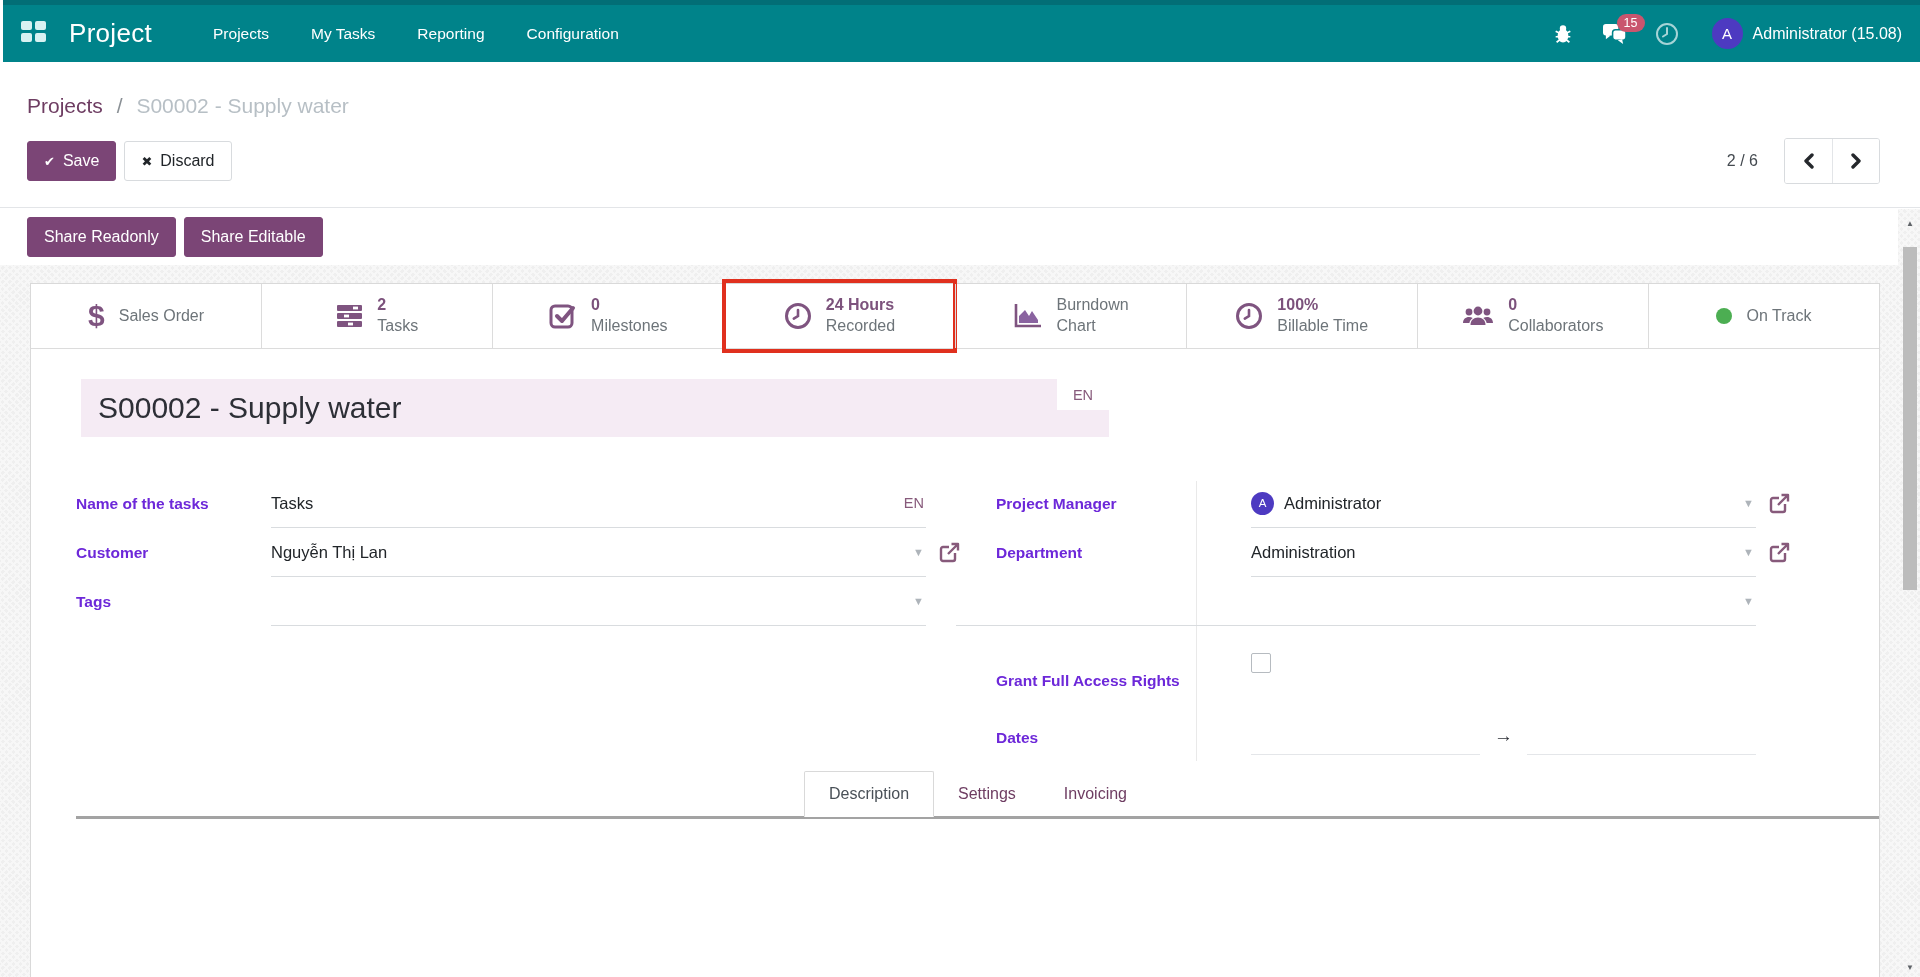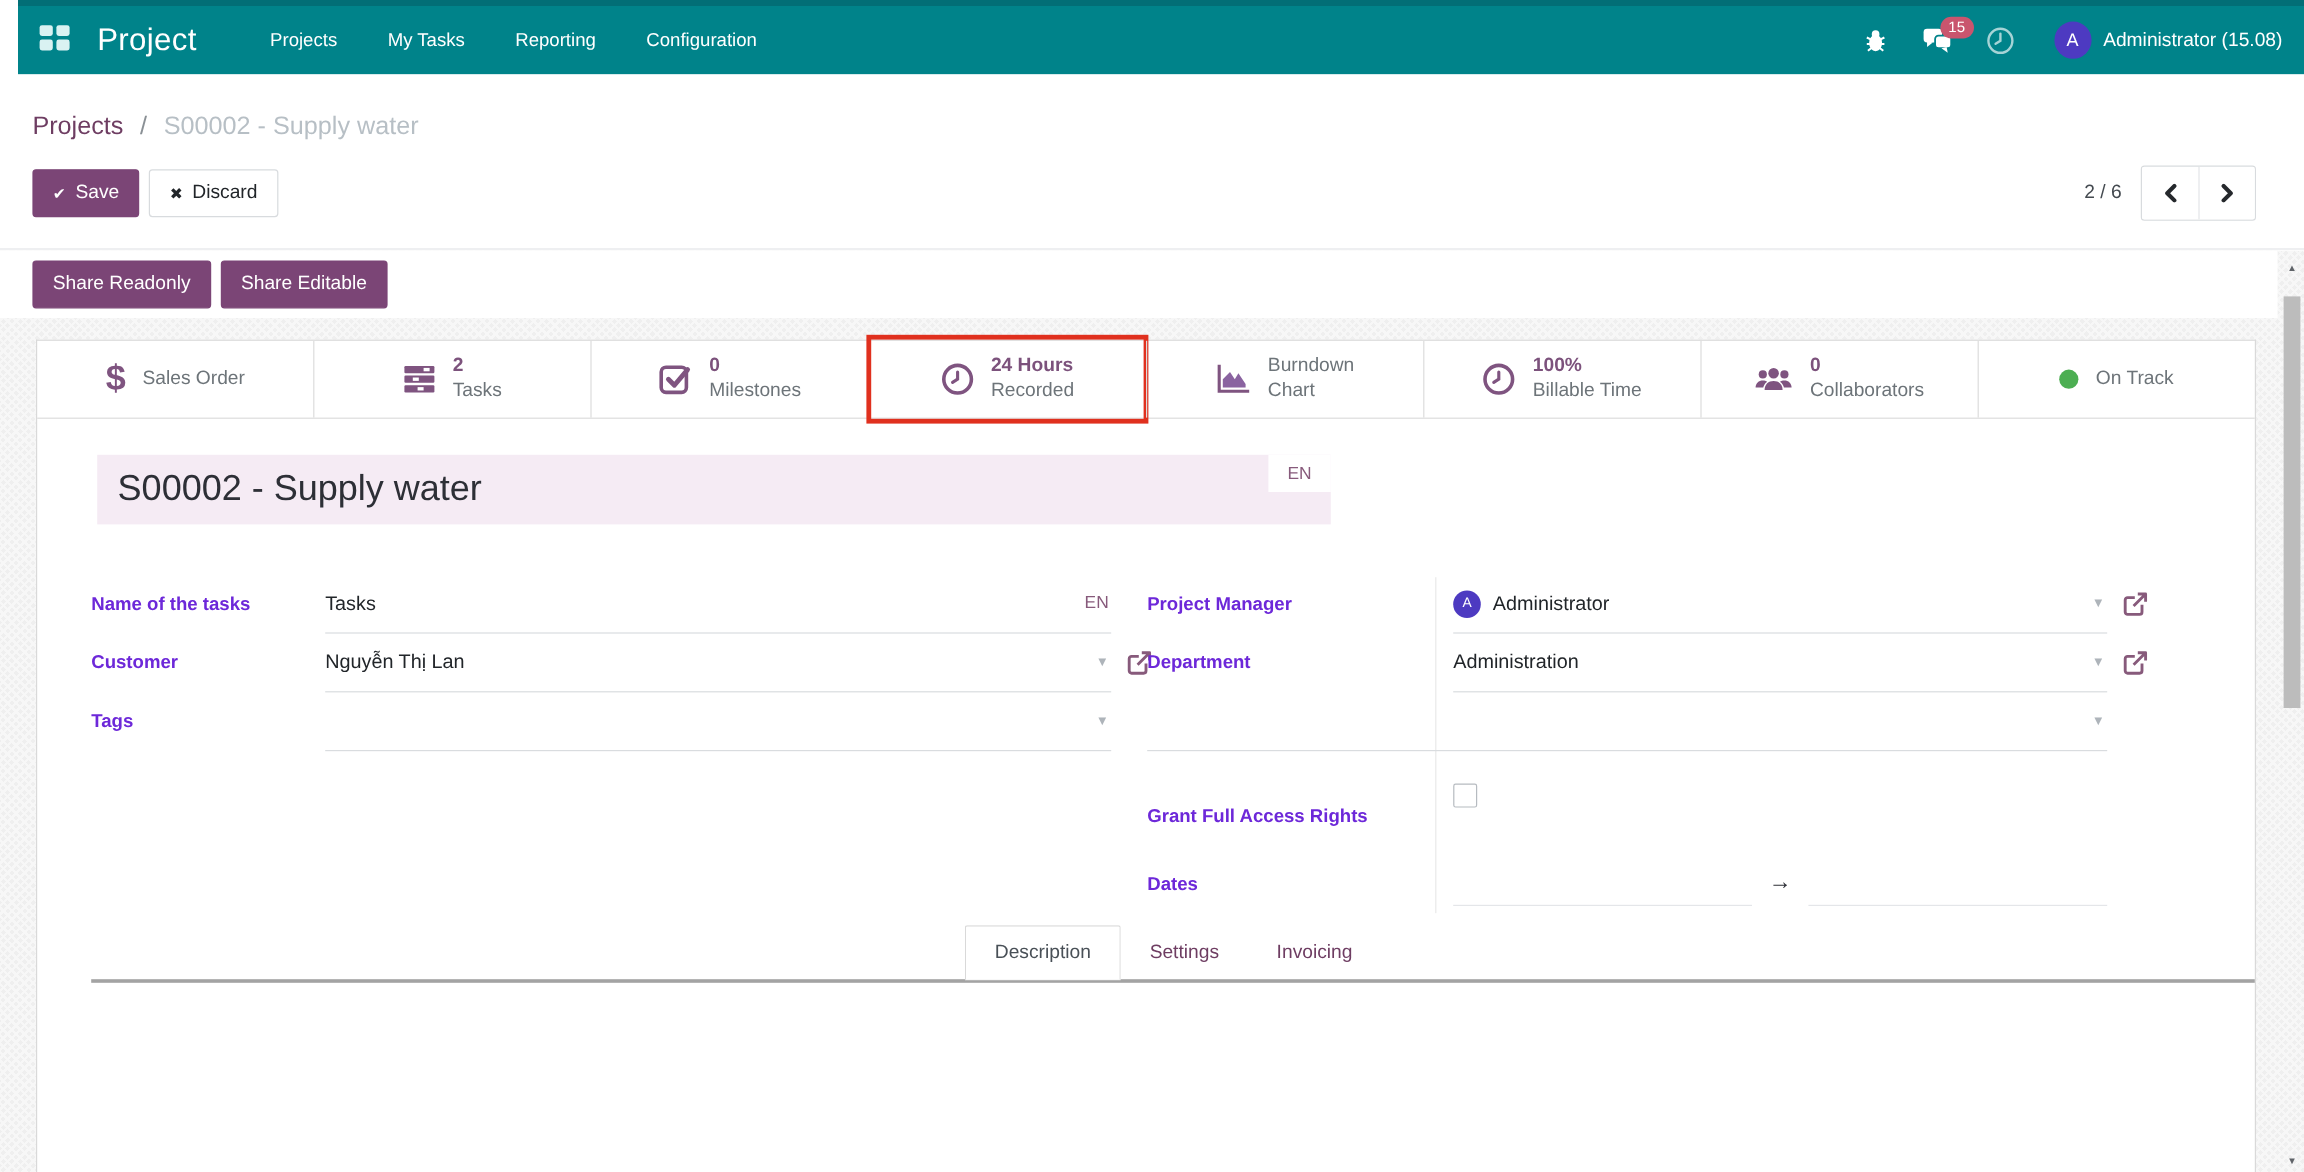--- a/index.html
+++ b/index.html
@@ -1,20 +1,20 @@
 <!DOCTYPE html>
 <html><head>
 <meta charset="utf-8">
 <style>
   * { margin:0; padding:0; box-sizing:border-box; }
   html,body { width:1920px; height:977px; overflow:hidden; background:#fff;
     font-family:"Liberation Sans","DejaVu Sans",sans-serif; color:#212529; }
 
   
-  .topbar { position:absolute; top:0; left:15px; right:0; height:62px; background:#00838A;
+  .topbar { position:absolute; top:0; left:3px; right:0; height:62px; background:#00838A;
     border-top:5px solid #026e76; display:flex; align-items:center; padding:0 18px; color:#fff; }
   .apps-icon { width:26px; height:26px; display:grid; grid-template-columns:11px 11px;
     grid-template-rows:9px 9px; gap:3px; cursor:pointer; margin-right:22px; }
   .apps-icon i { background:#d9f2f2; border-radius:2px; }
   .brand { font-size:26px; font-weight:500; letter-spacing:.3px; margin-right:40px; cursor:pointer; }
   .menu-item { font-size:15.5px; padding:0 21px; line-height:57px; cursor:pointer; white-space:nowrap; }
   .tb-spacer { flex:1; }
   .systray { display:flex; align-items:center; gap:26px; }
   .tray-icon { position:relative; width:26px; height:26px; display:flex; align-items:center;
     justify-content:center; cursor:pointer; }
@@ -32,21 +32,21 @@
   .crumb-link { color:#6e3d62; cursor:pointer; }
   .crumb-sep { color:#8a9095; margin:0 8px; }
   .crumb-current { color:#b7bfc5; }
   .control-row { position:absolute; top:76px; left:27px; right:40px; height:46px;
     display:flex; align-items:center; }
   .btn { font-size:16px; border-radius:3px; padding:10px 16px; cursor:pointer;
     display:inline-flex; align-items:center; gap:8px; border:1px solid transparent; }
   .btn-primary { background:#7b4576; color:#fff; border-color:#7b4576; }
   .btn-default { background:#fff; color:#212529; border-color:#d8dbde; margin-left:8px; }
   .btn .ico { font-size:13px; }
-  .pager-zone { margin-left:auto; display:flex; align-items:center; gap:16px; }
+  .pager-zone { margin-left:auto; display:flex; align-items:center; gap:26px; }
   .pager-text { font-size:16px; color:#444a50; }
   .pager-btns { display:flex; border:1px solid #d8dbde; border-radius:3px; overflow:hidden; }
   .pager-btn { width:47px; height:44px; background:#fff; display:flex; align-items:center;
     justify-content:center; cursor:pointer; }
   .pager-btn + .pager-btn { border-left:1px solid #e3e5e8; }
 
   
   .content { position:absolute; top:209px; left:0; right:0; bottom:0;
     background-color:#efefef;
     background-image:repeating-linear-gradient(45deg,#f7f7f7 0,#f7f7f7 2px,transparent 2px,transparent 5px),
@@ -83,21 +83,21 @@
   
   .form-zone { position:absolute; top:195px; left:45px; right:55px; }
   .fgroup { position:absolute; top:0; }
   .fgroup-left { left:0; width:850px; }
   .fgroup-right { left:880px; width:800px; }
   .fgroup-right::before { content:""; position:absolute; left:240px; top:2px; height:280px;
     border-left:1px solid #e9e9e9; }
   .frow { display:flex; }
   .flabel { width:195px; font-size:15.5px; font-weight:700; color:#6d28d9; padding-top:13px;
     line-height:1.6; padding-right:14px; }
-  .fgroup-right .flabel { width:255px; }
+  .fgroup-right .flabel { width:255px;margin-left:40px; }
   .fvalue { flex:1; height:49px; border-bottom:1px solid #d9dcdf; display:flex;
     align-items:center; position:relative; font-size:16.5px; color:#212529; }
   .fvalue.no-line { border-bottom:none; }
   .lang-suffix { position:absolute; right:2px; color:#875a7b; font-size:14.5px; cursor:pointer; }
   .caret { position:absolute; right:2px; color:#aeb4ba; font-size:11px; cursor:pointer; }
   .ext-link { position:absolute; right:-34px; cursor:pointer; }
   .mini-avatar { width:23px; height:23px; border-radius:50%; background:#4d3ac1; color:#fff;
     font-size:11.5px; display:flex; align-items:center; justify-content:center; margin-right:10px; }
   .row-check { height:87px; align-items:center; padding-top:10px; }
   .checkbox { width:20px; height:20px; border:1px solid #b6bbc0; border-radius:2px; background:#fff;

